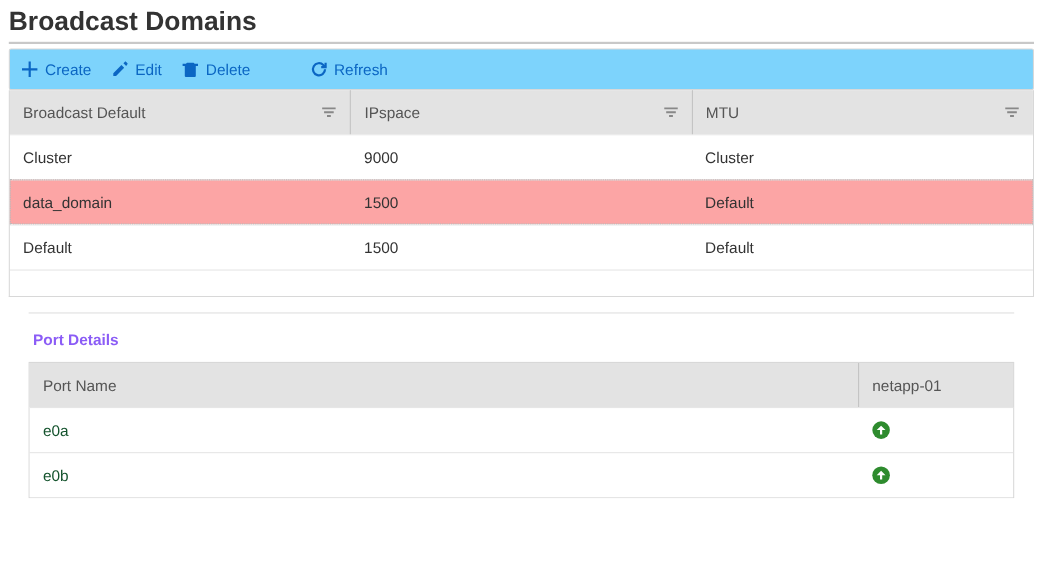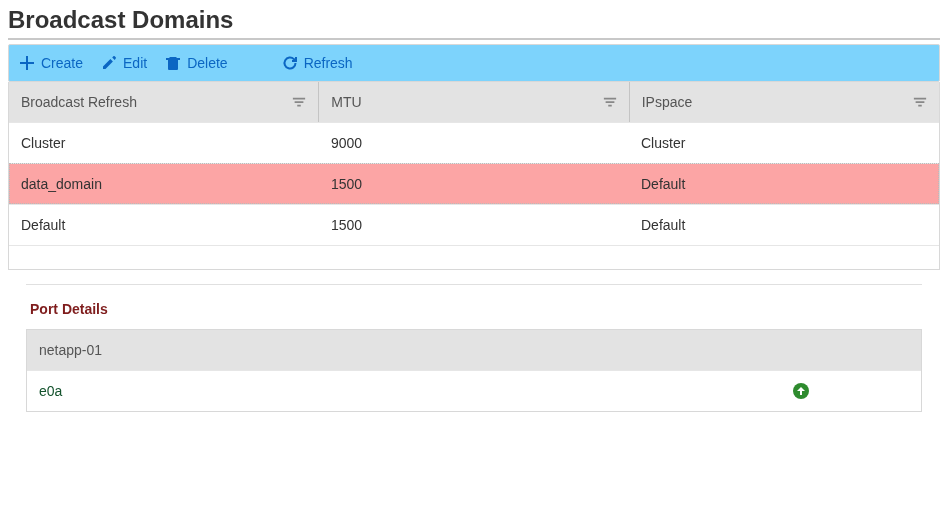--- a/index.html
+++ b/index.html
@@ -104,21 +104,21 @@
     border-top: 1px solid #e6e6e6;
     background: #fff;
   }
 
   .details-panel {
     margin: 0 18px 0 18px;
     border-top: 1px solid #e0e0e0;
     padding-top: 8px;
   }
   .details-title {
-    color: #7f1d1d;
+    color: #8b5cf6;
     font-weight: 600;
     font-size: 14px;
     padding: 8px 4px 12px 4px;
   }
   .details-grid {
     border: 1px solid #d8d8d8;
   }
   .details-header, .details-row {
     display: flex;
     width: 100%;
@@ -193,37 +193,37 @@
           <path d="M13.5 8a5.5 5.5 0 1 1-1.6-3.9L14 6" fill="none"></path>
           <path d="M14 2v4h-4" fill="none"></path>
         </svg>
       <span>Refresh</span>
     </div>
   </div>
 
   <div class="grid">
     <div class="grid-header">
       <div class="grid-cell">
-        <span>Broadcast Refresh</span>
+        <span>Broadcast Default</span>
+        <svg class="filter-icon" viewBox="0 0 16 16">
+            <path d="M1 3h14v2H1zM3 7h10v2H3zM6 11h4v2H6z"></path>
+          </svg>
+      </div>
+      <div class="grid-cell">
+        <span>IPspace</span>
         <svg class="filter-icon" viewBox="0 0 16 16">
             <path d="M1 3h14v2H1zM3 7h10v2H3zM6 11h4v2H6z"></path>
           </svg>
       </div>
       <div class="grid-cell">
         <span>MTU</span>
         <svg class="filter-icon" viewBox="0 0 16 16">
             <path d="M1 3h14v2H1zM3 7h10v2H3zM6 11h4v2H6z"></path>
           </svg>
       </div>
-      <div class="grid-cell">
-        <span>IPspace</span>
-        <svg class="filter-icon" viewBox="0 0 16 16">
-            <path d="M1 3h14v2H1zM3 7h10v2H3zM6 11h4v2H6z"></path>
-          </svg>
-      </div>
     </div>
     <div class="grid-body" id="grid-body">
         <div class="grid-row">
           <div class="grid-cell">Cluster</div>
           <div class="grid-cell">9000</div>
           <div class="grid-cell">Cluster</div>
         </div>
         <div class="grid-row selected">
           <div class="grid-cell">data_domain</div>
           <div class="grid-cell">1500</div>
@@ -235,31 +235,44 @@
           <div class="grid-cell">Default</div>
         </div>
       </div>
     <div class="grid-footer"></div>
   </div>
 
   <div class="details-panel">
     <div class="details-title">Port Details</div>
     <div class="details-grid">
       <div class="details-header">
+        <div class="details-cell col-port">
+          <span>Port Name</span>
+        </div>
         <div class="details-cell col-node">
           <span>netapp-01</span>
         </div>
       </div>
       <div class="details-body" id="details-body">
           <div class="details-row">
             <div class="details-cell col-port">e0a</div>
             <div class="details-cell col-node">
               <span class="status-up">
                 <svg viewBox="0 0 10 10">
                   <path d="M5 1l4 4H6v4H4V5H1z"></path>
                 </svg>
               </span>
             </div>
           </div>
+          <div class="details-row">
+            <div class="details-cell col-port">e0b</div>
+            <div class="details-cell col-node">
+              <span class="status-up">
+                <svg viewBox="0 0 10 10">
+                  <path d="M5 1l4 4H6v4H4V5H1z"></path>
+                </svg>
+              </span>
+            </div>
+          </div>
         </div>
     </div>
   </div>
 </div>
 
 </body></html>

